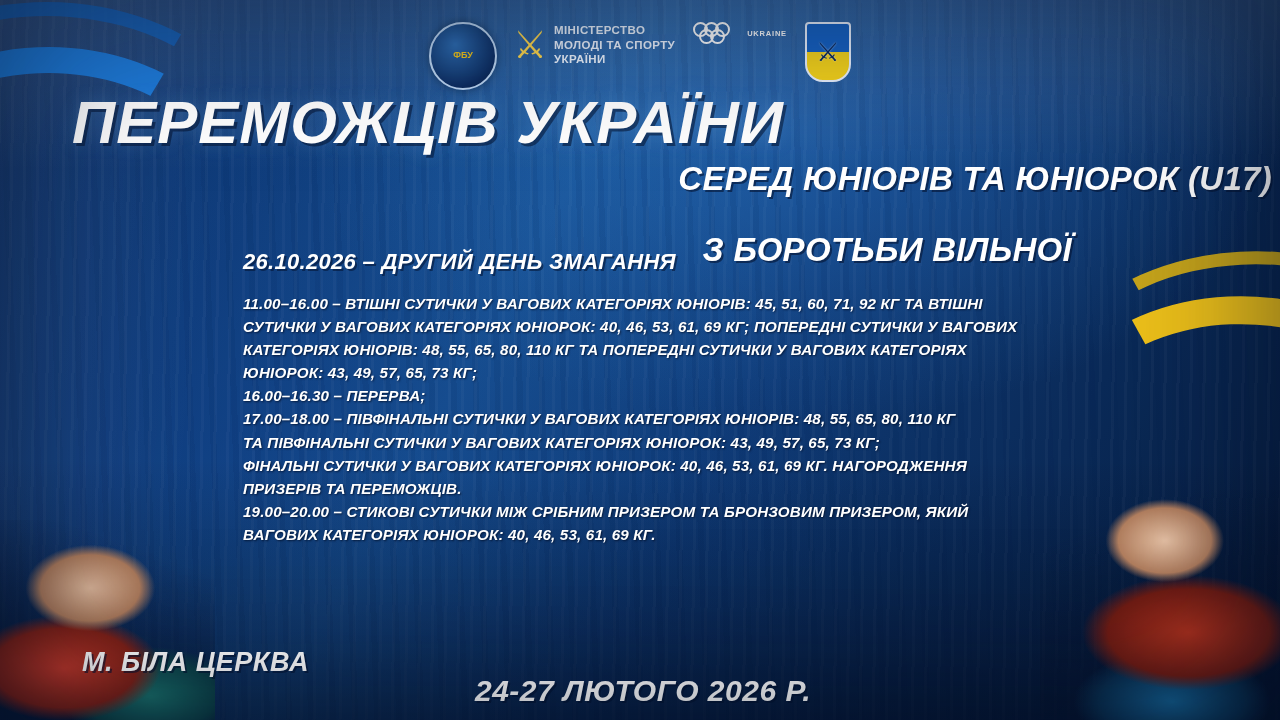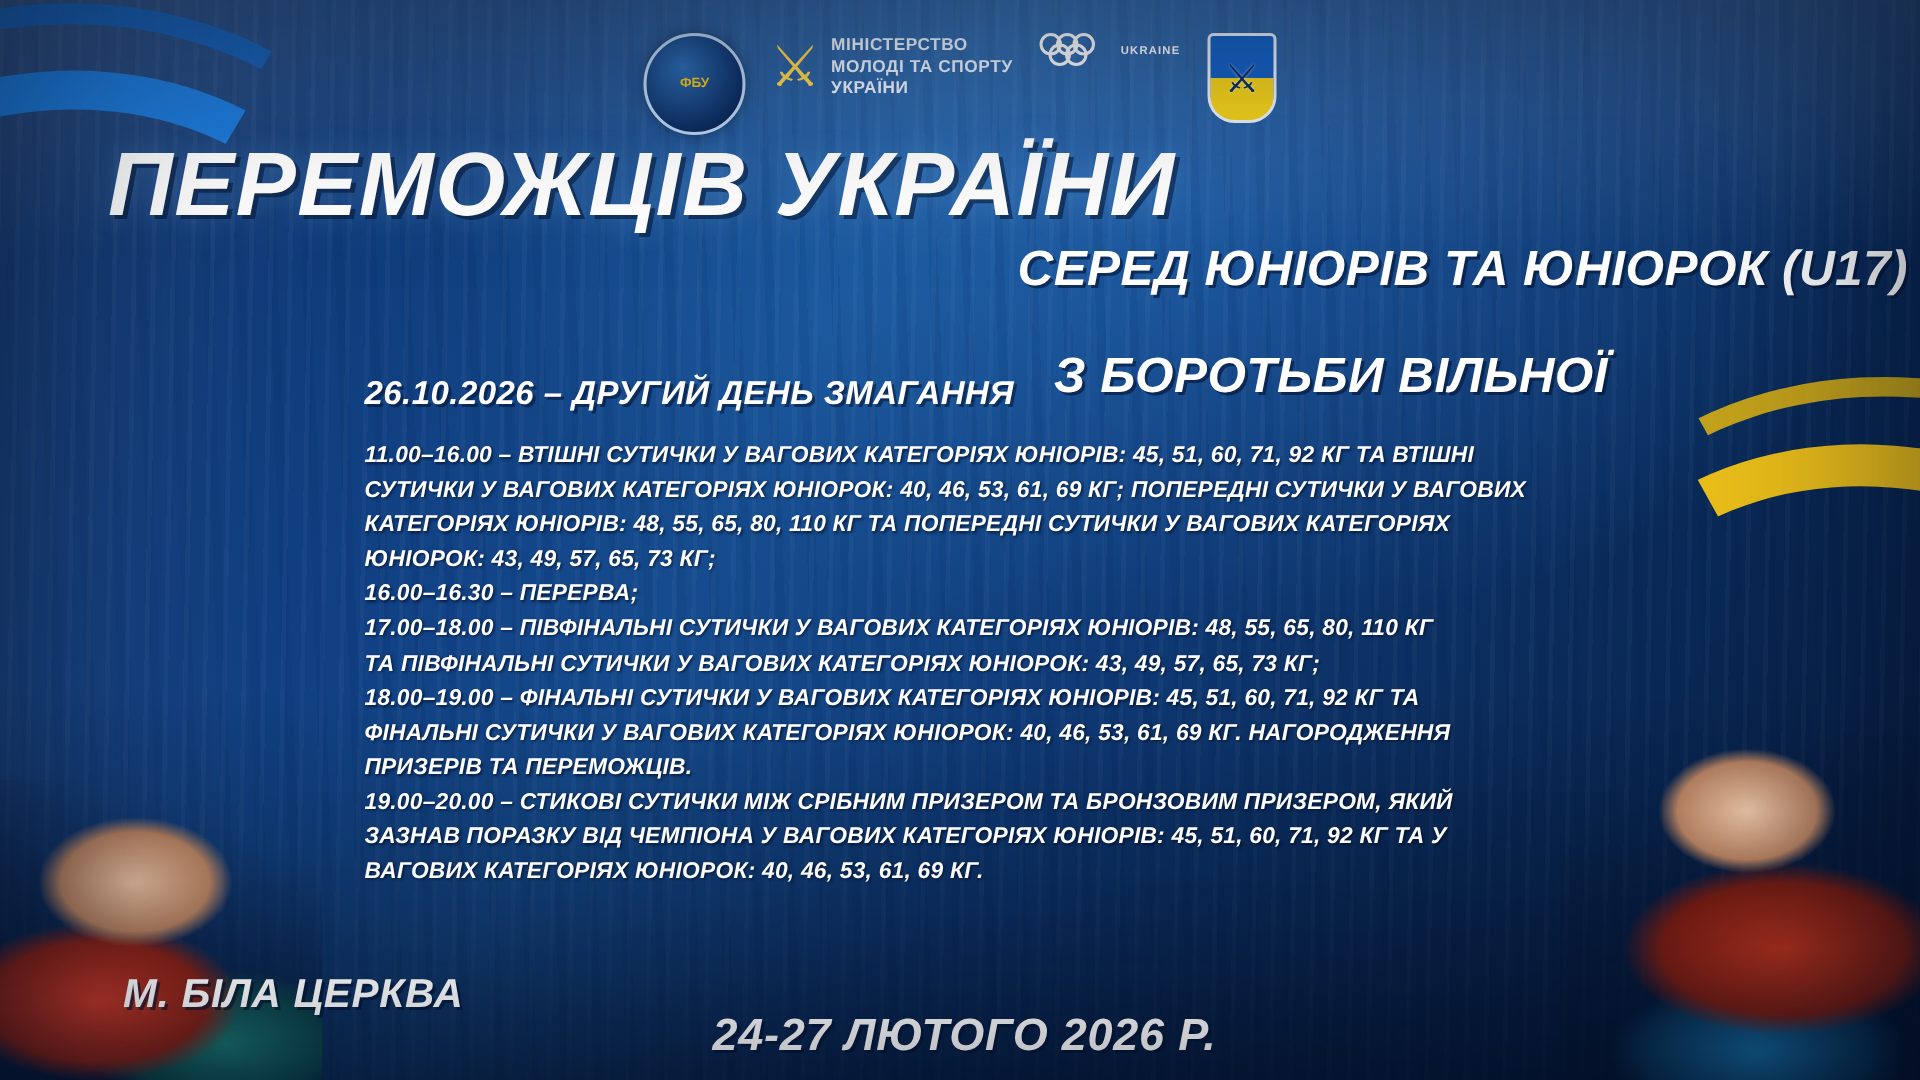--- a/index.html
+++ b/index.html
@@ -290,25 +290,23 @@
   <div class="day-heading">26.10.2026 – ДРУГИЙ ДЕНЬ ЗМАГАННЯ</div>
 
   <div class="schedule">
     <p>11.00–16.00 – ВТІШНІ СУТИЧКИ У ВАГОВИХ КАТЕГОРІЯХ ЮНІОРІВ: 45, 51, 60, 71, 92 КГ ТА ВТІШНІ</p>
     <p>СУТИЧКИ У ВАГОВИХ КАТЕГОРІЯХ ЮНІОРОК: 40, 46, 53, 61, 69 КГ; ПОПЕРЕДНІ СУТИЧКИ У ВАГОВИХ</p>
     <p>КАТЕГОРІЯХ ЮНІОРІВ: 48, 55, 65, 80, 110 КГ ТА ПОПЕРЕДНІ СУТИЧКИ У ВАГОВИХ КАТЕГОРІЯХ</p>
     <p>ЮНІОРОК: 43, 49, 57, 65, 73 КГ;</p>
     <p>16.00–16.30 – ПЕРЕРВА;</p>
     <p>17.00–18.00 – ПІВФІНАЛЬНІ СУТИЧКИ У ВАГОВИХ КАТЕГОРІЯХ ЮНІОРІВ: 48, 55, 65, 80, 110 КГ</p>
     <p>ТА ПІВФІНАЛЬНІ СУТИЧКИ У ВАГОВИХ КАТЕГОРІЯХ ЮНІОРОК: 43, 49, 57, 65, 73 КГ;</p>
-    <p>18.00–19.00 – ФІНАЛЬНІ СУТИЧКИ У ВАГОВИХ КАТЕГОРІЯХ ЮНІОРІВ: 45, 51, 60, 71, 92 КГ ТА</p>
     <p>ФІНАЛЬНІ СУТИЧКИ У ВАГОВИХ КАТЕГОРІЯХ ЮНІОРОК: 40, 46, 53, 61, 69 КГ. НАГОРОДЖЕННЯ</p>
     <p>ПРИЗЕРІВ ТА ПЕРЕМОЖЦІВ.</p>
     <p>19.00–20.00 – СТИКОВІ СУТИЧКИ МІЖ СРІБНИМ ПРИЗЕРОМ ТА БРОНЗОВИМ ПРИЗЕРОМ, ЯКИЙ</p>
-    <p>ЗАЗНАВ ПОРАЗКУ ВІД ЧЕМПІОНА У ВАГОВИХ КАТЕГОРІЯХ ЮНІОРІВ: 45, 51, 60, 71, 92 КГ ТА У</p>
     <p>ВАГОВИХ КАТЕГОРІЯХ ЮНІОРОК: 40, 46, 53, 61, 69 КГ.</p>
   </div>
 
   <div class="city">М. БІЛА ЦЕРКВА</div>
   <div class="dates">24-27 ЛЮТОГО 2026 Р.</div>
 
   <div class="vignette"></div>
 </div>
 
 </body></html>

